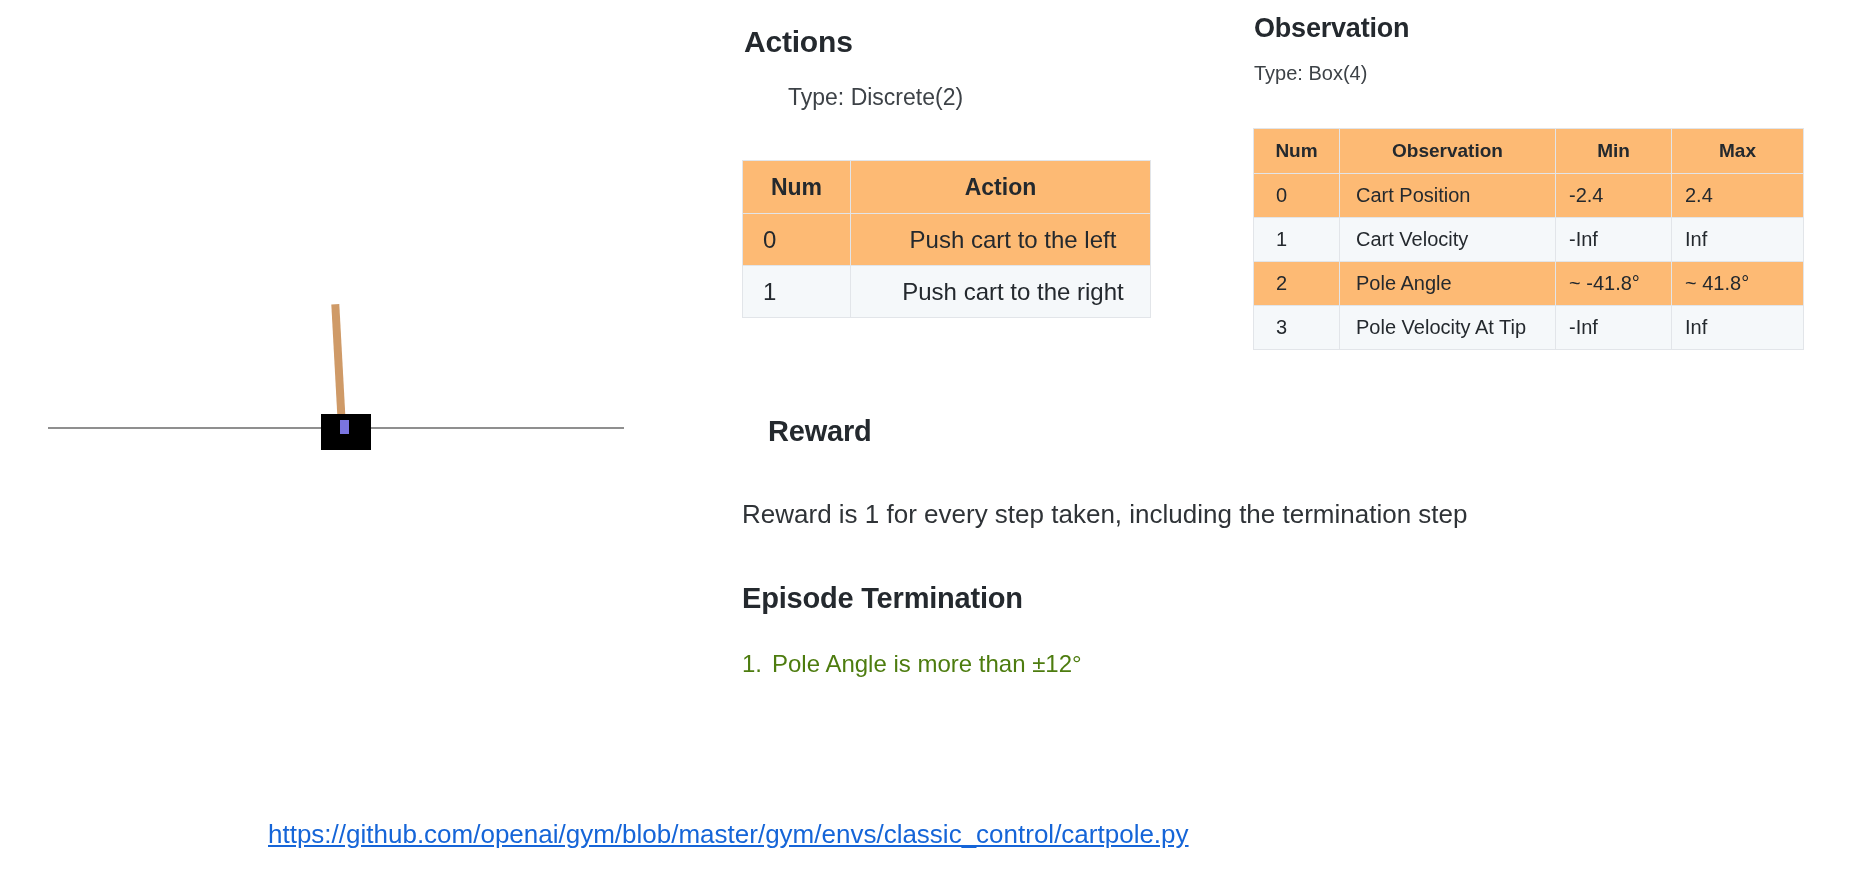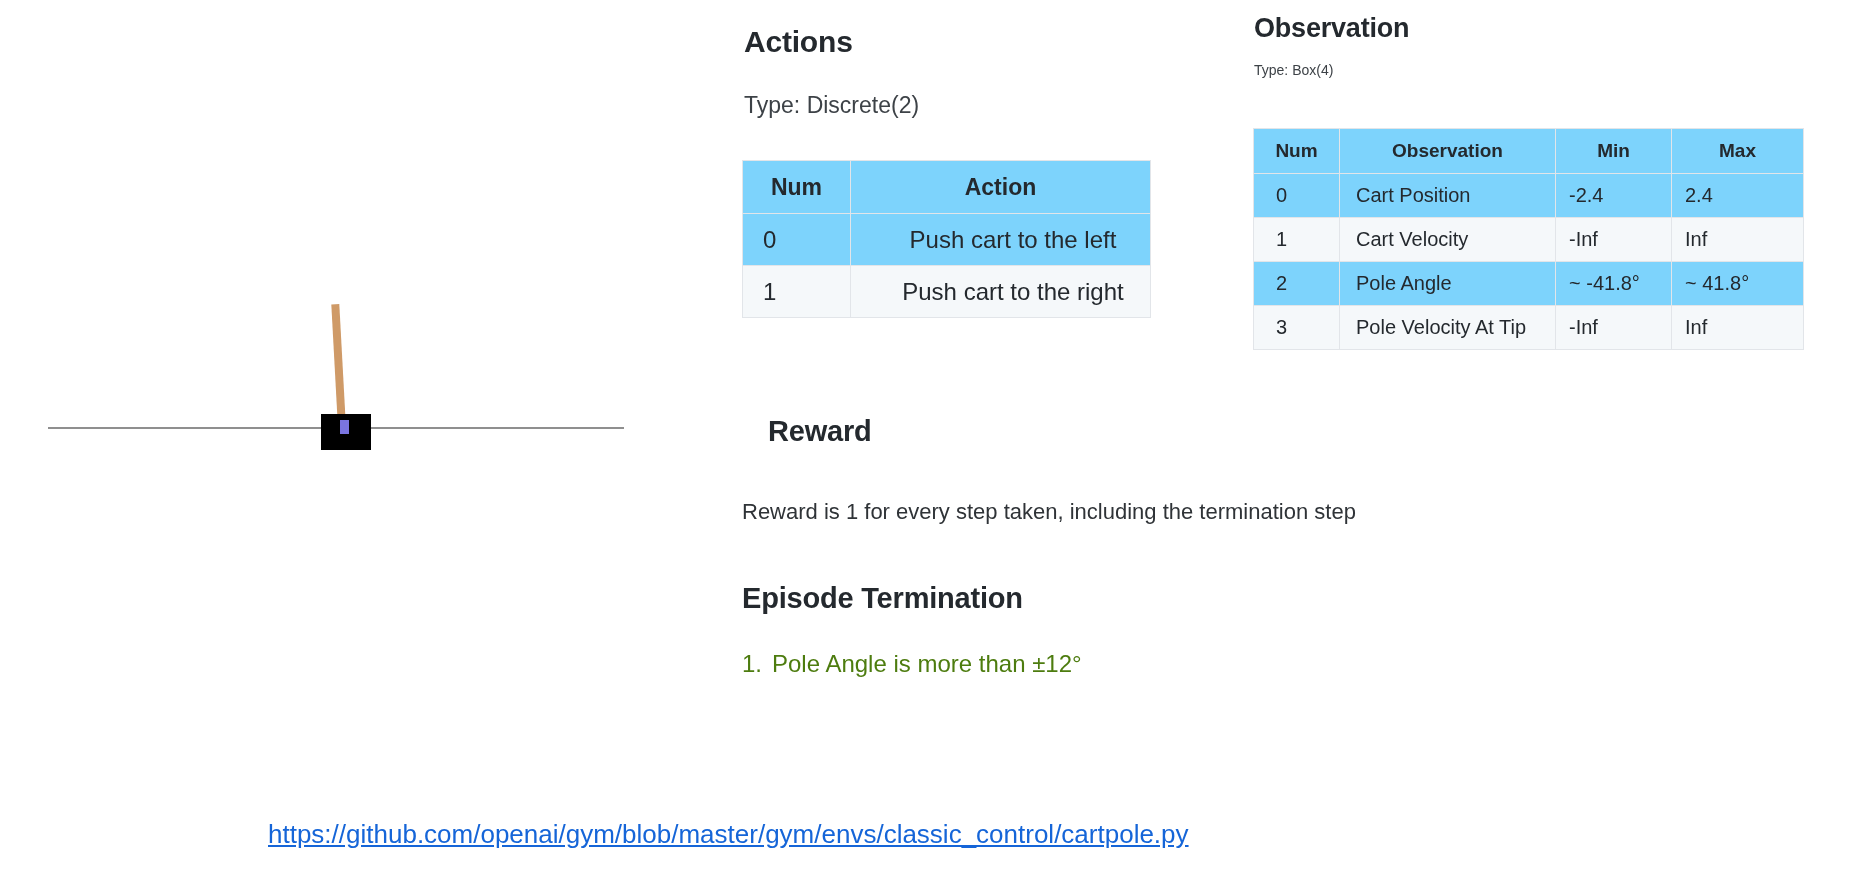--- a/index.html
+++ b/index.html
@@ -77,30 +77,30 @@
     white-space: nowrap;
   }
   .type-line {
     position: absolute;
     font-size: 23px;
     color: #3d4247;
     white-space: nowrap;
   }
 
   #actions-heading { left: 744px; top: 25px; font-size: 30px; }
-  #actions-type    { left: 744px; top: 84px; margin-top: 8px; }
+  #actions-type    { left: 788px; top: 84px; }
 
   #observation-heading { left: 1254px; top: 13px; font-size: 27px; }
-  #observation-type    { left: 1254px; top: 62px; font-size: 14px; }
+  #observation-type    { left: 1254px; top: 62px; font-size: 20px; }
 
   #reward-heading  { left: 768px; top: 415px; font-size: 29px; }
   #reward-text {
     position: absolute;
     left: 742px; top: 499px;
-    font-size: 22px;
+    font-size: 26px;
     color: #2f3337;
     white-space: nowrap;
   }
 
   #termination-heading { left: 742px; top: 582px; font-size: 29px; }
 
   
   #termination-list {
     position: absolute;
     left: 742px;
@@ -113,21 +113,21 @@
     white-space: nowrap;
     margin-bottom: 15px;
     display: block;
   }
   .term-num { display: inline-block; width: 30px; }
 
   
   table.doc-table {
     position: absolute;
     border-collapse: collapse;
-    background: #7dd3fc;
+    background: #fdba74;
     table-layout: fixed;
   }
   table.doc-table th,
   table.doc-table td {
     border: 1px solid #e2e5e9;
     padding: 0 16px;
     text-align: left;
     color: #24292e;
     background: transparent;
   }

